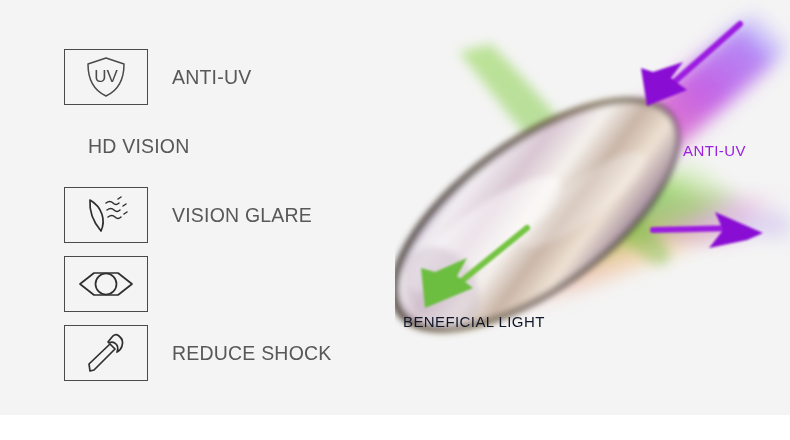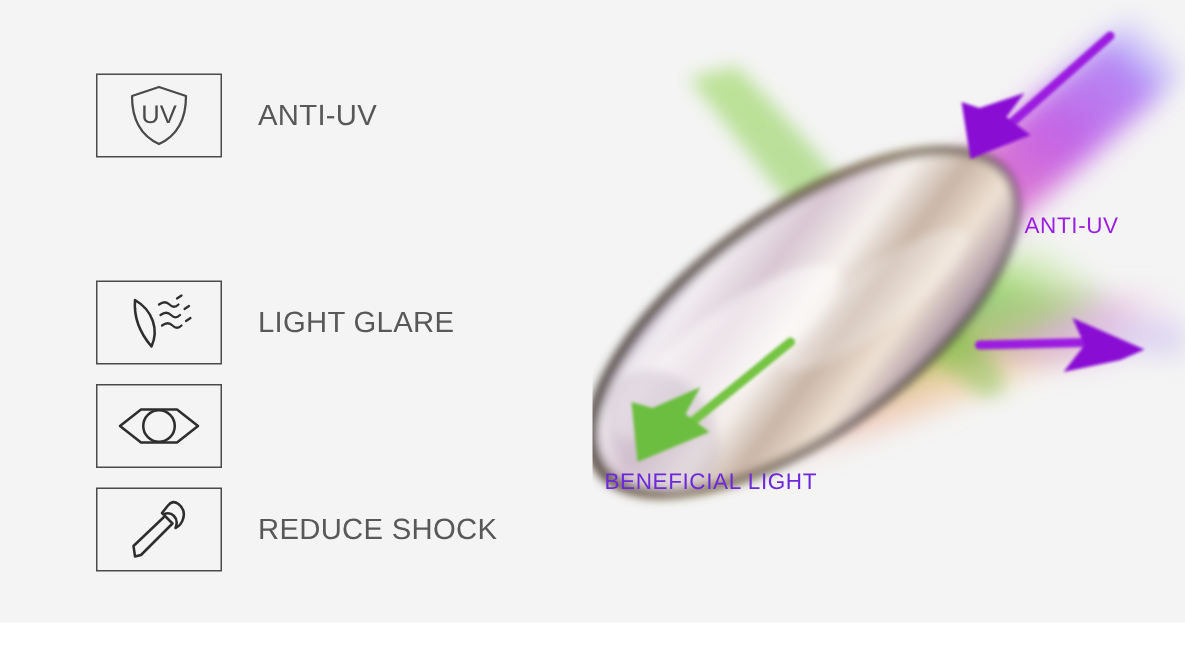--- a/index.html
+++ b/index.html
@@ -77,21 +77,21 @@
     white-space: nowrap;
   }
   #label-anti-uv {
     left: 288px;
     top: 142px;
     color: #9b1fe0;
   }
   #label-beneficial-light {
     left: 8px;
     top: 313px;
-    color: #6d28d9;
+    color: #0f172a;
   }
 </style>
 </head>
 <body>
 
 <div id="infographic">
 
   <div id="feature-list">
 
     <div class="feature-row">
@@ -100,37 +100,38 @@
           <svg width="46" height="44" viewBox="0 0 46 44">
             <path d="M23 3 L41 9 C41 26 34 36 23 41 C12 36 5 26 5 9 Z" fill="none" stroke="#4a4a4a" stroke-width="1.5" stroke-linejoin="round"></path>
             <text x="23" y="27" text-anchor="middle" font-family="Liberation Sans, sans-serif" font-size="17" fill="#4a4a4a">UV</text>
           </svg>
         </span>
       </div>
       <div class="feature-label">ANTI-UV</div>
     </div>
 
     <div class="feature-row">
+      <div class="feature-label">HD VISION</div>
     </div>
 
     <div class="feature-row">
       <div class="feature-icon-box">
         <span>
           <svg width="52" height="42" viewBox="0 0 52 42">
 
             <path d="M10 6 C22 13 26 26 21 37 C15 30 9 19 10 6 Z" fill="none" stroke="#2e2e2e" stroke-width="1.7" stroke-linejoin="round"></path>
 
             <path d="M26 9 q4 -3 7 0 q3 3 6 0" fill="none" stroke="#2e2e2e" stroke-width="1.5" stroke-linecap="round"></path>
             <path d="M27 16 q4 -3 7 0 q3 3 6 0" fill="none" stroke="#2e2e2e" stroke-width="1.5" stroke-linecap="round"></path>
             <path d="M28 23 q4 -3 7 0 q3 3 6 0" fill="none" stroke="#2e2e2e" stroke-width="1.5" stroke-linecap="round"></path>
             <path d="M38 5 l3 -2 M43 12 l3 -2 M44 20 l3 -2" fill="none" stroke="#2e2e2e" stroke-width="1.5" stroke-linecap="round"></path>
           </svg>
         </span>
       </div>
-      <div class="feature-label">LIGHT GLARE</div>
+      <div class="feature-label">VISION GLARE</div>
     </div>
 
     <div class="feature-row">
       <div class="feature-icon-box">
         <span>
           <svg width="58" height="32" viewBox="0 0 58 32">
             <path d="M3 16 L17 5 H41 L55 16 L41 27 H17 Z" fill="none" stroke="#2e2e2e" stroke-width="1.7" stroke-linejoin="round"></path>
             <circle cx="29" cy="16" r="10.5" fill="none" stroke="#2e2e2e" stroke-width="1.7"></circle>
           </svg>
         </span>

